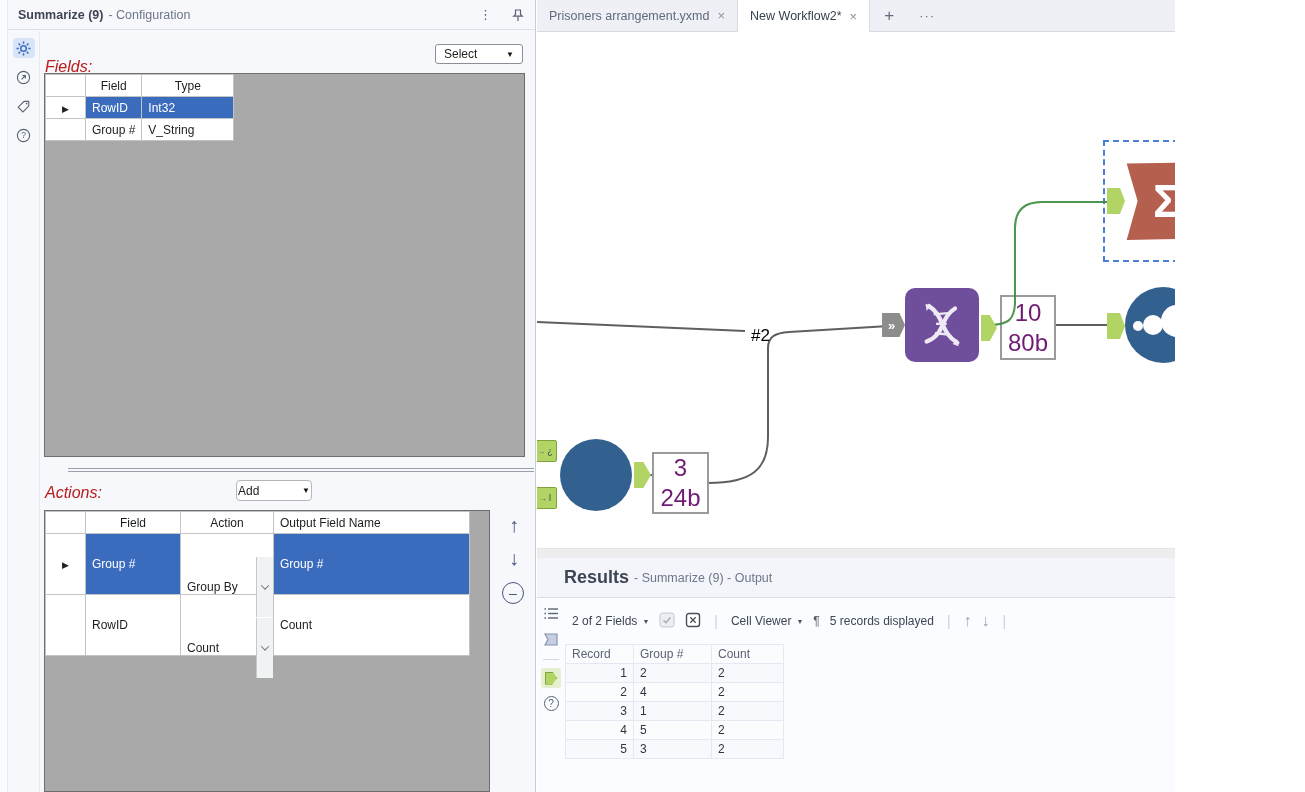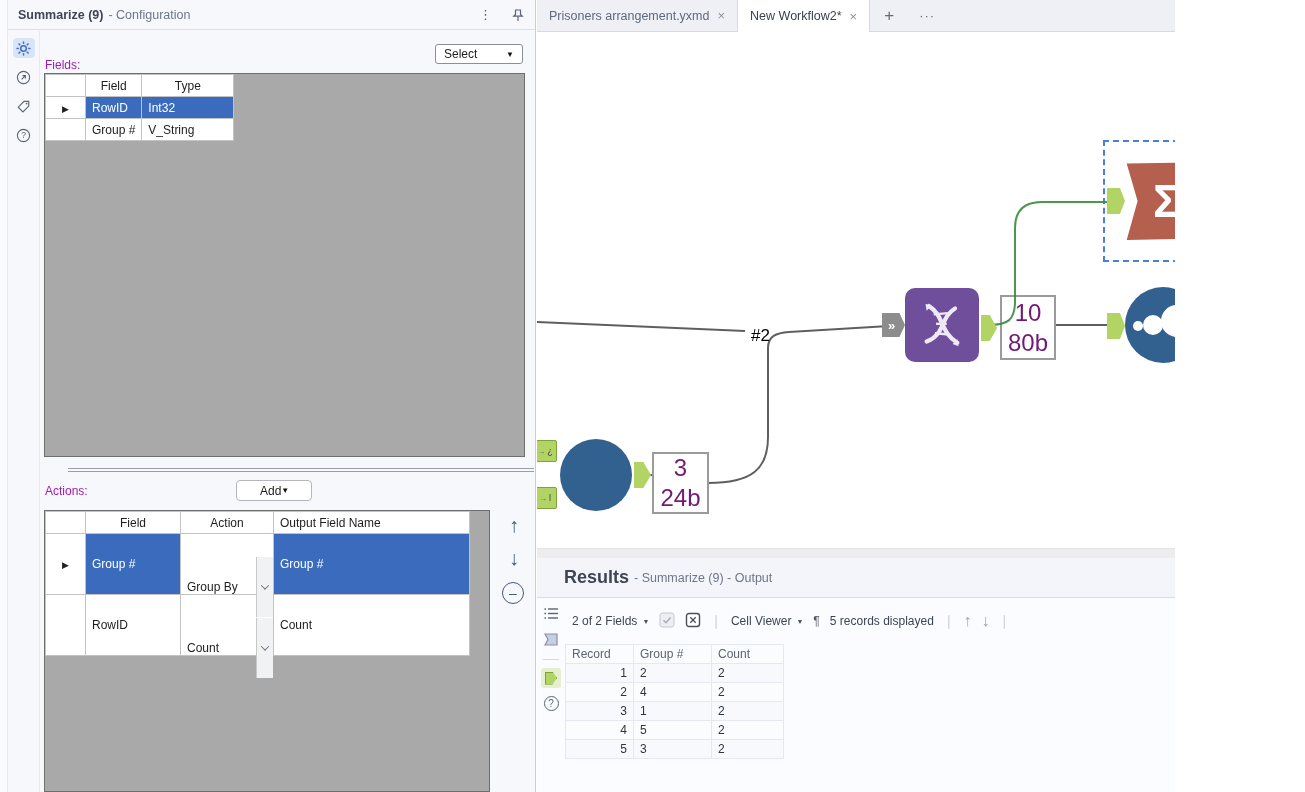--- a/index.html
+++ b/index.html
@@ -21,21 +21,21 @@
 
   .icon-strip { position:absolute; left:0; top:31px; bottom:0; width:32px; border-right:1px solid #e7eaf1; display:flex; flex-direction:column; align-items:center; padding-top:7px; gap:9px; }
   .strip-icon { width:22px; height:20px; display:flex; align-items:center; justify-content:center; border-radius:4px; color:#5a6474; }
   .strip-icon.selected { background:#d8e4f8; color:#3f6fbf; }
 
   .config-main { position:absolute; left:32px; top:31px; right:0; bottom:0; }
 
   .select-dd { position:absolute; right:12px; top:13px; width:88px; height:20px; background:#fff; border:1px solid #8b8f98; border-radius:3px; display:flex; align-items:center; justify-content:space-between; padding:0 8px; font-size:12px; color:#222; cursor:pointer; }
   .tri-down { font-size:8px; color:#111; }
 
-  .section-label { position:absolute; font-size:12px; color:#a21caf; }
+  .section-label { position:absolute; font-size:16px; color:#b91c1c;font-style:italic; }
   .fields-label { left:5px; top:27px; }
   .actions-label { left:5px; top:453px; }
 
   .gray-box { position:absolute; background:#a9a9a9; border:1px solid #6e6e6e; overflow:hidden; }
   .fields-box { left:4px; top:42px; width:481px; height:384px; }
   .actions-box { left:4px; top:479px; width:446px; bottom:0; }
 
   table.cfg { border-collapse:collapse; font-size:12px; background:transparent; }
   table.cfg td { background:#fff; border:1px solid #c3c3c3; padding:0 6px; height:22px; color:#1d1d1d; white-space:nowrap; }
   table.cfg tr.hdr td { height:22px; text-align:center; font-size:12px; color:#1d1d1d; }
@@ -44,21 +44,21 @@
   .row-arrow { font-size:9px; color:#222; }
 
   .combo-cell { padding:0 !important; }
   .combo-inner { display:flex; align-items:center; height:100%;margin-top:46px; }
   .combo-text { flex:1; padding:0 6px; }
   .combo-chev { width:17px; align-self:stretch; background:#f1f2f4; border-left:1px solid #c8c8c8; display:flex; align-items:center; justify-content:center; }
   .chev { width:6px; height:6px; border-right:1.6px solid #6d7483; border-bottom:1.6px solid #6d7483; transform:rotate(45deg) translate(-1px,-1px); }
 
   .dbl-rule { position:absolute; left:28px; right:1px; top:437px; height:4px; border-top:1px solid #9aa0ab; border-bottom:1px solid #9aa0ab; }
 
-  .add-dd { position:absolute; left:196px; top:449px; width:76px; height:21px; background:#fff; border:1px solid #b3b6bd; border-radius:4px; display:flex; align-items:center; justify-content:space-between; padding:0 23px; font-size:12px; color:#1c1c1c; cursor:pointer; }
+  .add-dd { position:absolute; left:196px; top:449px; width:76px; height:21px; background:#fff; border:1px solid #b3b6bd; border-radius:4px; display:flex; align-items:center; justify-content:space-between; padding:0 1px; font-size:12px; color:#1c1c1c; cursor:pointer; }
 
   .mv-btn { position:absolute; left:458px; width:32px; height:28px; display:flex; align-items:center; justify-content:center; color:#46587c; cursor:pointer; font-size:20px; }
   .mv-up { top:480px; } .mv-down { top:513px; }
   .rm-btn { position:absolute; left:462px; top:551px; width:22px; height:22px; border:1.5px solid #46587c; border-radius:50%; color:#46587c; display:flex; align-items:center; justify-content:center; font-size:14px; line-height:1; cursor:pointer; }
 
   
   .canvas-area { position:absolute; left:537px; top:0; width:768px; height:792px; }
   .tabbar { position:absolute; left:0; top:0; right:0; height:32px; background:#eef0f6; border-bottom:1px solid #d7dae3; display:flex; align-items:stretch; }
   .tab { display:flex; align-items:center; gap:8px; padding:0 12px; font-size:12.5px; color:#5f6a7d; cursor:pointer; }
   .tab .close { color:#8a93a3; font-size:13px; }

